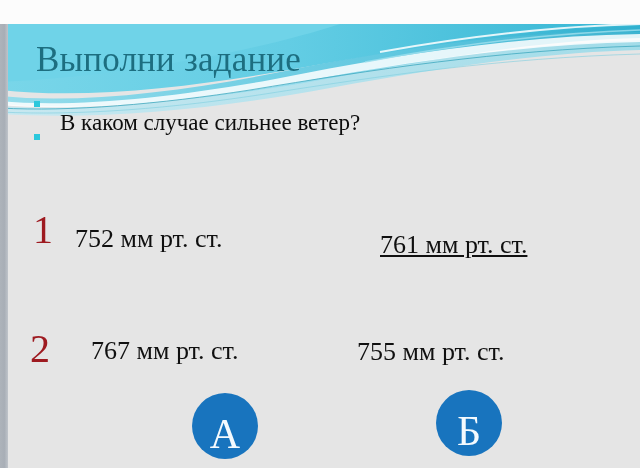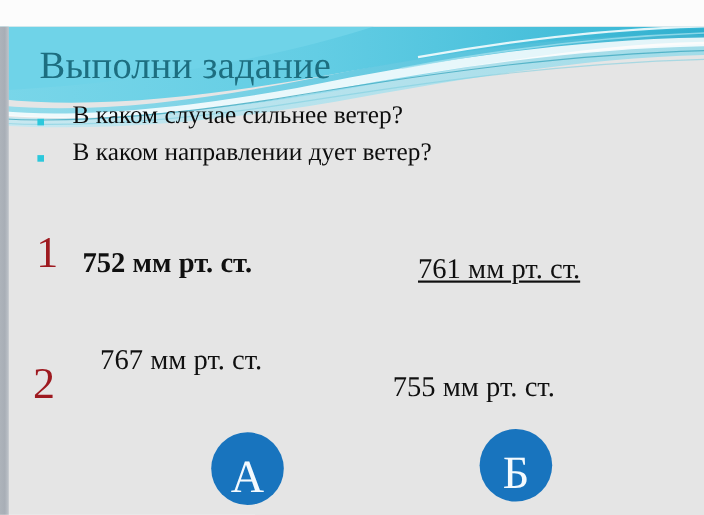--- a/index.html
+++ b/index.html
@@ -63,22 +63,23 @@
   
   #bullets {
     position: absolute;
     left: 34px;
     top: 64px;
     z-index: 20;
     width: 560px;
   }
   .bullet-row {
     display: flex;
-    align-items: center;
+    align-items: flex-start;
     height: 33px;
+    flex-direction: column;
   }
   .bullet-marker {
     width: 6px;
     height: 6px;
     background: #2CC8DC;
     margin-top: 13px;
     margin-right: 0px;
     flex: 0 0 auto;
   }
   .bullet-text {
@@ -104,23 +105,23 @@
 
   .press {
     position: absolute;
     font-family: "Liberation Serif", serif;
     font-size: 26px;
     line-height: 30px;
     color: #101010;
     white-space: nowrap;
     z-index: 20;
   }
-  #press-1a { left: 75px;  top: 200px; font-weight: bold; }
+  #press-1a { left: 75px;  top: 200px; }
   #press-1b { left: 380px; top: 206px; text-decoration: underline; }
-  #press-2a { left: 91px;  top: 288px; }
+  #press-2a { left: 91px;  top: 312px; }
   #press-2b { left: 357px; top: 313px; }
 
   
   .circle {
     position: absolute;
     border-radius: 50%;
     background: #1874BE;
     display: flex;
     align-items: center;
     justify-content: center;
@@ -188,21 +189,20 @@
 
   <div id="title">Выполни задание</div>
 
   <div id="bullets">
     <div class="bullet-row">
       <span class="bullet-marker"></span>
       <span class="bullet-text">В каком случае сильнее ветер?</span>
     </div>
     <div class="bullet-row">
       <span class="bullet-marker"></span>
-      <span class="bullet-text">В каком направлении дует ветер?</span>
     </div>
   </div>
 
   <div class="num-label" id="num-1">1</div>
   <div class="press" id="press-1a">752 мм рт. ст.</div>
   <div class="press" id="press-1b">761 мм рт. ст.</div>
 
   <div class="num-label" id="num-2">2</div>
   <div class="press" id="press-2a">767 мм рт. ст.</div>
   <div class="press" id="press-2b">755 мм рт. ст.</div>

